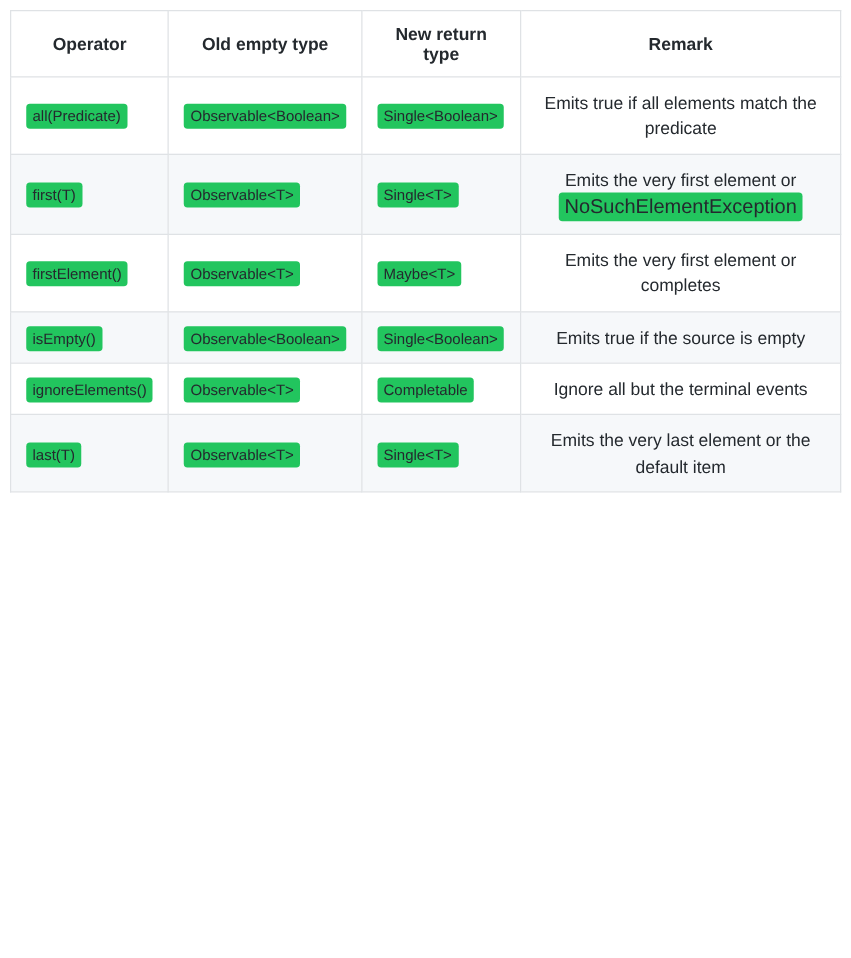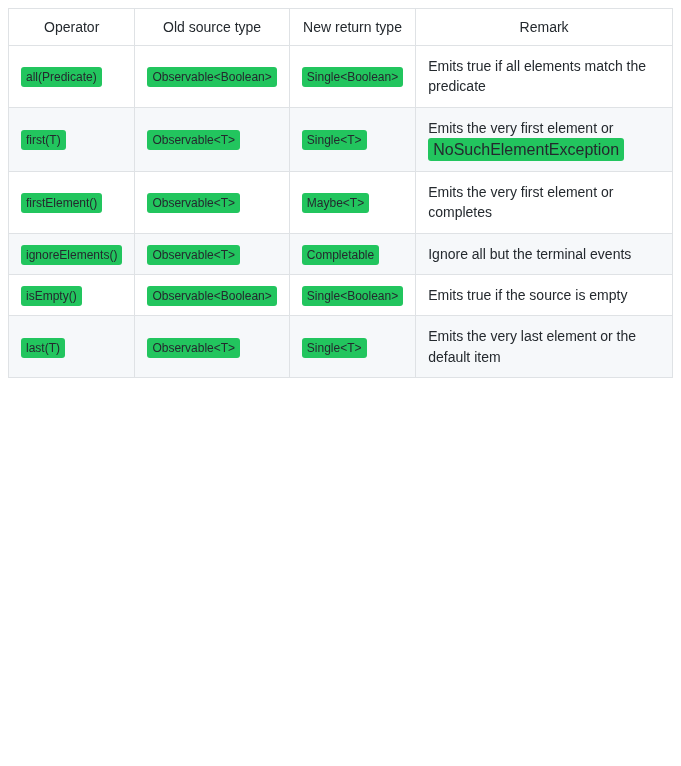--- a/index.html
+++ b/index.html
@@ -10,21 +10,21 @@
       margin: 0;
       padding: 8px;
       background: #ffffff;
     }
     table {
       width: 100%;
       border-collapse: collapse;
       border: 1px solid #dfe2e5;
     }
     th {
-      font-weight: 400;
+      font-weight: 700;
       text-align: center;
       padding: 10px 12px;
       border: 1px solid #dfe2e5;
       background: #ffffff;
     }
     td {
       padding: 10px 12px;
       border: 1px solid #dfe2e5;
       vertical-align: middle;
     }
@@ -32,31 +32,31 @@
     tbody tr:nth-child(odd) td { background: #ffffff; }
     code {
       font-family: Liberation Sans, sans-serif;
       font-size: 12px;
       background: #22c55e;
       padding: 3px 5px;
       border-radius: 3px;
       white-space: nowrap;
       color: #24292e;
     }
-    .remark { font-size: 14px; line-height: 1.45; }
+    .remark { font-size: 14px; line-height: 1.45; text-align: center; }
     .remark code { font-size: 16px; }
   </style>
 </head>
 <body>
 
 <table>
   <thead>
     <tr>
       <th>Operator</th>
-      <th>Old source type</th>
+      <th>Old empty type</th>
       <th>New return type</th>
       <th>Remark</th>
     </tr>
   </thead>
   <tbody id="rows">
       <tr>
         <td><code>all(Predicate)</code></td>
         <td><code>Observable&lt;Boolean&gt;</code></td>
         <td><code>Single&lt;Boolean&gt;</code></td>
         <td class="remark"><span>Emits true if all elements match the predicate</span></td>
@@ -67,30 +67,30 @@
         <td><code>Single&lt;T&gt;</code></td>
         <td class="remark"><span>Emits the very first element or </span><code>NoSuchElementException</code></td>
       </tr>
       <tr>
         <td><code>firstElement()</code></td>
         <td><code>Observable&lt;T&gt;</code></td>
         <td><code>Maybe&lt;T&gt;</code></td>
         <td class="remark"><span>Emits the very first element or completes</span></td>
       </tr>
       <tr>
+        <td><code>isEmpty()</code></td>
+        <td><code>Observable&lt;Boolean&gt;</code></td>
+        <td><code>Single&lt;Boolean&gt;</code></td>
+        <td class="remark"><span>Emits true if the source is empty</span></td>
+      </tr>
+      <tr>
         <td><code>ignoreElements()</code></td>
         <td><code>Observable&lt;T&gt;</code></td>
         <td><code>Completable</code></td>
         <td class="remark"><span>Ignore all but the terminal events</span></td>
-      </tr>
-      <tr>
-        <td><code>isEmpty()</code></td>
-        <td><code>Observable&lt;Boolean&gt;</code></td>
-        <td><code>Single&lt;Boolean&gt;</code></td>
-        <td class="remark"><span>Emits true if the source is empty</span></td>
       </tr>
       <tr>
         <td><code>last(T)</code></td>
         <td><code>Observable&lt;T&gt;</code></td>
         <td><code>Single&lt;T&gt;</code></td>
         <td class="remark"><span>Emits the very last element or the default item</span></td>
       </tr>
     </tbody>
 </table>
 

